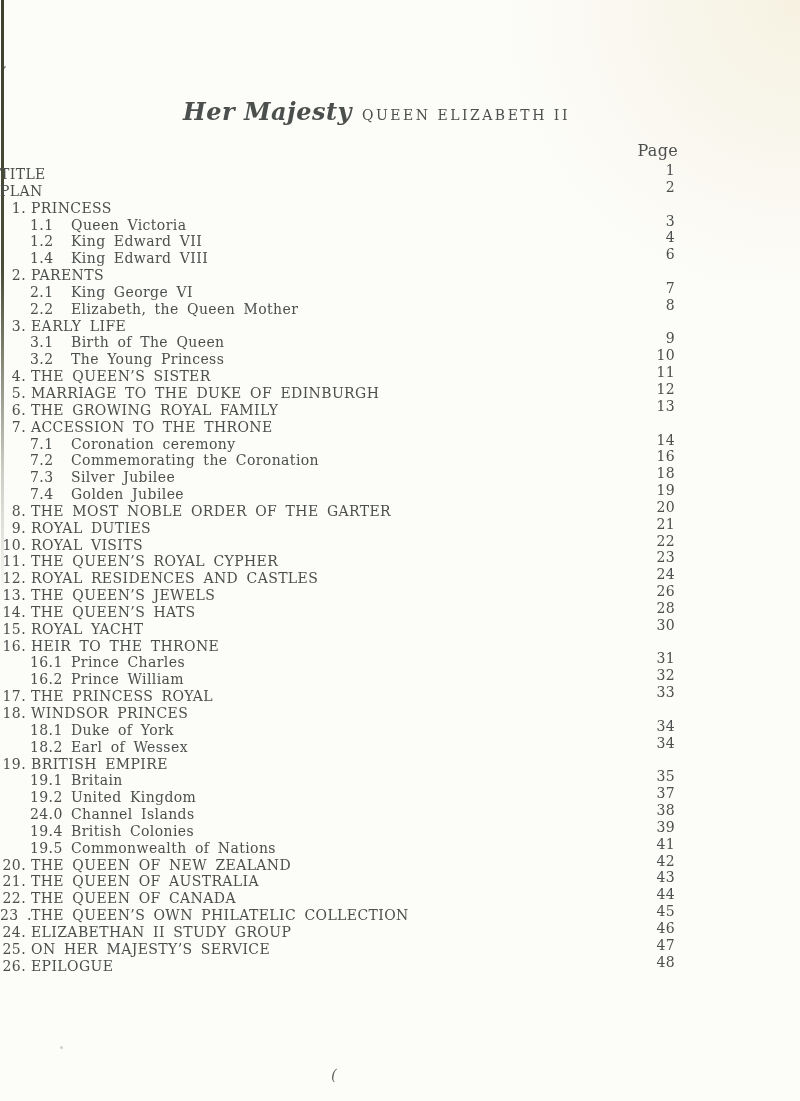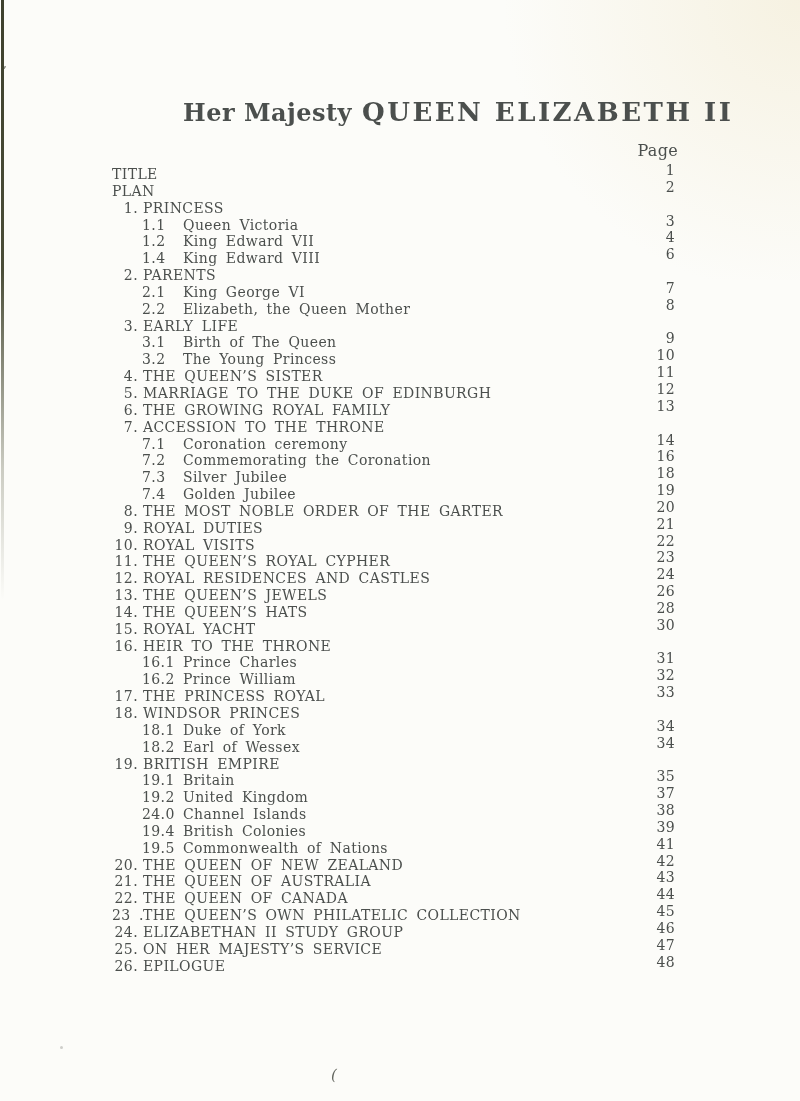--- a/index.html
+++ b/index.html
@@ -42,43 +42,42 @@
     position: absolute; left: 331px; top: 1066px;
     font-style: italic; font-size: 15px; color: #63665f;
   }
 
   
   .doc-title {
     position: absolute; left: 183px; top: 97px;
     white-space: nowrap;
   }
   .t-script {
-    font-weight: 700; font-size: 24px;
+    font-style: italic; font-weight: 700; font-size: 24px;
     letter-spacing: 0.5px; margin-right: 10px;
   }
   .t-caps {
-    font-size: 26px; letter-spacing: 2.5px; font-weight: 700;
+    font-size: 14px; letter-spacing: 2.5px; font-weight: 400;
   }
 
   
   .page-col-label {
     position: absolute; top: 141px; right: 122px;
     font-size: 16px; letter-spacing: 0.3px;
   }
 
   
   .toc {
     position: absolute; left: 0; right: 0; top: 166px;
     font-size: 14px; letter-spacing: 0.4px; word-spacing: 3.5px;
   }
   .row {
     position: relative;
     display: flex; align-items: flex-end;
     height: 16.85px; line-height: 16.85px;
-    padding-left: 112px;
     white-space: nowrap;
   }
   .row .num { flex: none; }
   .row.lvl1 .num { width: 26px; text-align: right; margin-right: 5px; }
   .row.lvl2 .num { margin-left: 30px; width: 41px; text-align: left; }
   .row .pg {
     position: absolute; right: 125px; top: -4px;
     text-align: right; word-spacing: 0;
   }
 </style>

